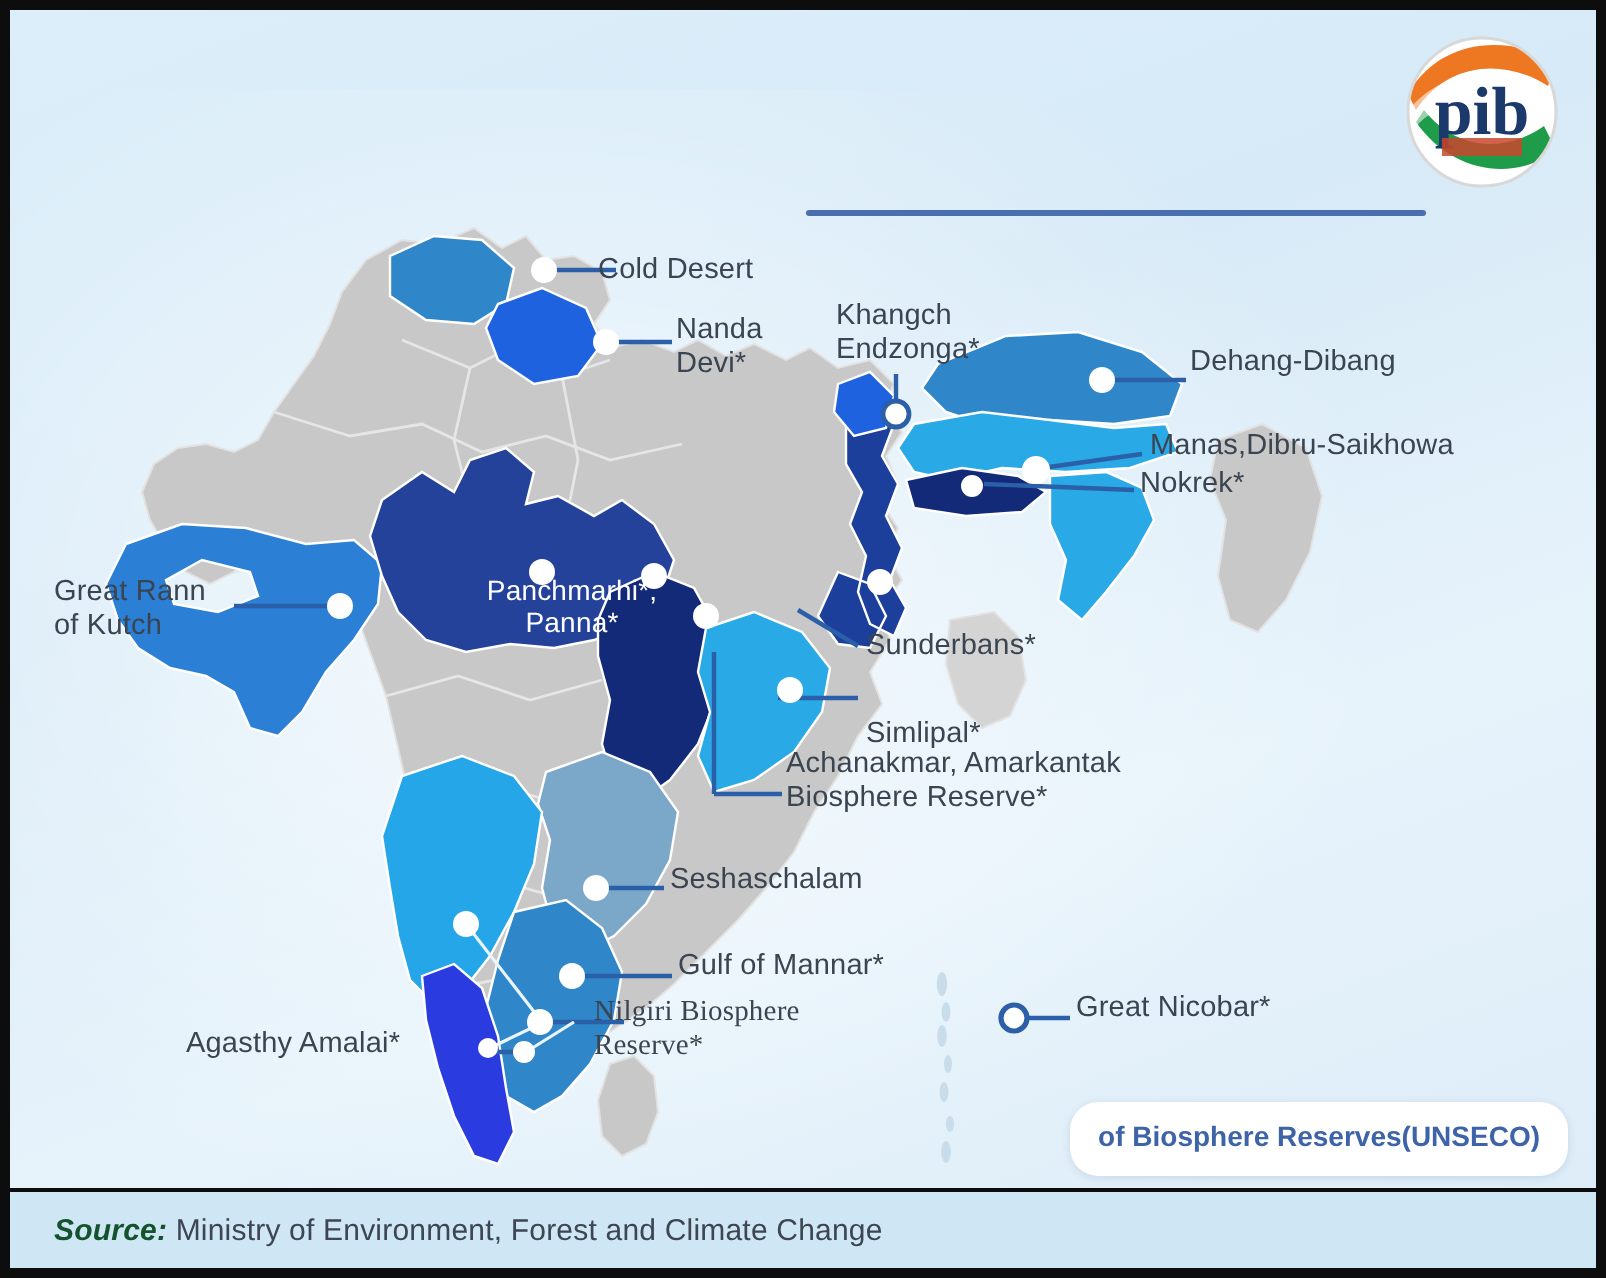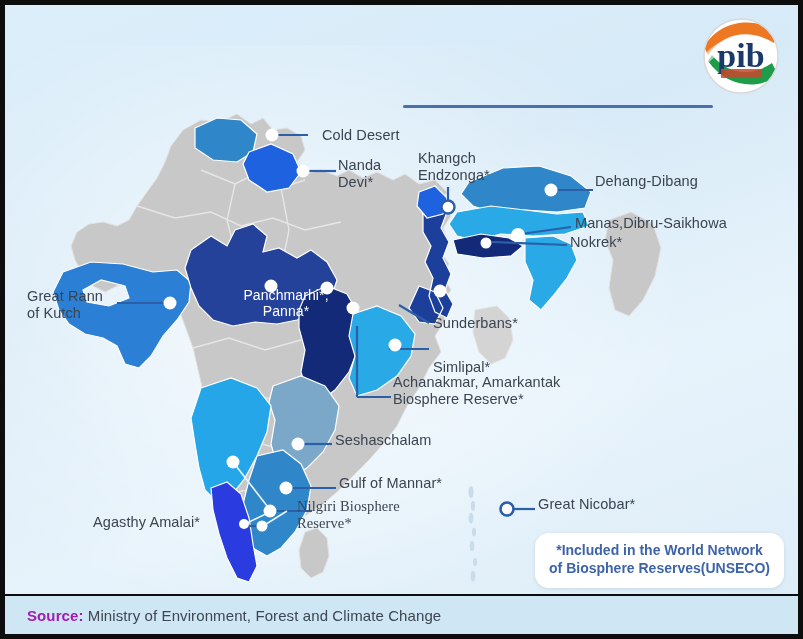--- a/index.html
+++ b/index.html
@@ -79,21 +79,21 @@
   
   #source-bar{
     position:absolute;left:0;bottom:0;width:793px;height:38px;z-index:8;
     background:#cfe6f4;
     border-top:2px solid #0d0d0d;
     display:flex;align-items:center;
   }
   #source-bar .txt{
     padding-left:22px;font-size:15px;color:#3d4652;letter-spacing:.1px;
   }
-  #source-bar .txt b{color:#a21caf;}
+  #source-bar .txt b{color:#14532d;font-style:italic;}
 </style>
 </head>
 <body>
 
 <div id="frame">
 
   <div id="title-underline"></div>
 
   <div id="pib-logo">
     <svg width="78" height="78" viewBox="0 0 78 78" aria-hidden="true">
@@ -290,21 +290,21 @@
       <circle cx="293" cy="439" r="6.5" fill="#ffffff"></circle>
       <circle cx="281" cy="483" r="6.5" fill="#ffffff"></circle>
       <circle cx="265" cy="506" r="6.5" fill="#ffffff"></circle>
       <circle cx="228" cy="457" r="6.5" fill="#ffffff"></circle>
       <circle cx="257" cy="521" r="5.5" fill="#ffffff"></circle>
       <circle cx="239" cy="519" r="5" fill="#ffffff"></circle>
       <circle cx="502" cy="504" r="6.5" fill="#ffffff" stroke="#2b5fa8" stroke-width="2.6"></circle>
     </g>
   </svg>
 
-  <div class="lbl" style="left:317px;top:122px;">Cold Desert</div>
+  <div class="lbl" style="left:294px;top:122px;">Cold Desert</div>
   <div class="lbl" style="left:333px;top:152px;">Nanda
 Devi*</div>
   <div class="lbl" style="left:413px;top:145px;">Khangch
 Endzonga*</div>
   <div class="lbl" style="left:590px;top:168px;">Dehang-Dibang</div>
   <div class="lbl" style="left:570px;top:210px;">Manas,Dibru-Saikhowa</div>
   <div class="lbl" style="left:565px;top:229px;">Nokrek*</div>
   <div class="lbl" style="left:22px;top:283px;">Great Rann
 of Kutch</div>
   <div class="lbl onmap" style="left:216px;top:282px;width:130px;">Panchmarhi*,
@@ -314,21 +314,20 @@
   <div class="lbl" style="left:388px;top:369px;">Achanakmar, Amarkantak
 Biosphere Reserve*</div>
   <div class="lbl" style="left:330px;top:427px;">Seshaschalam</div>
   <div class="lbl" style="left:334px;top:470px;">Gulf of Mannar*</div>
   <div class="lbl" style="left:292px;top:493px;font-family:Liberation Serif, serif;">Nilgiri Biosphere
 Reserve*</div>
   <div class="lbl" style="left:88px;top:509px;">Agasthy Amalai*</div>
   <div class="lbl" style="left:533px;top:491px;">Great Nicobar*</div>
 
   <div id="legend-note">
-    <span>*Included in the World Network</span>
     <span>of Biosphere Reserves(UNSECO)</span>
   </div>
 
   <div id="source-bar">
     <div class="txt">
       <b>Source:</b><span> Ministry of Environment, Forest and Climate Change</span>
     </div>
   </div>
 
 </div>

